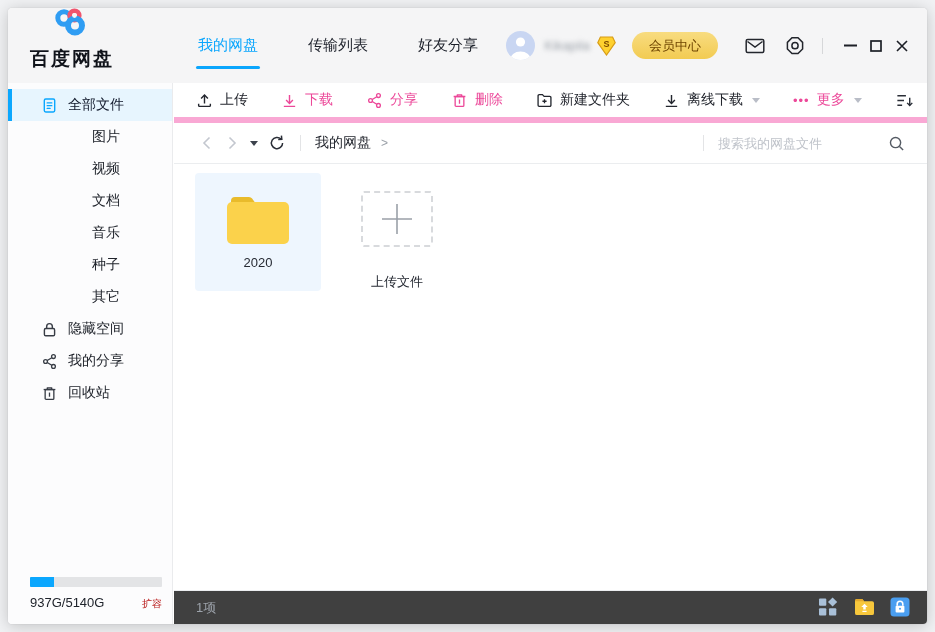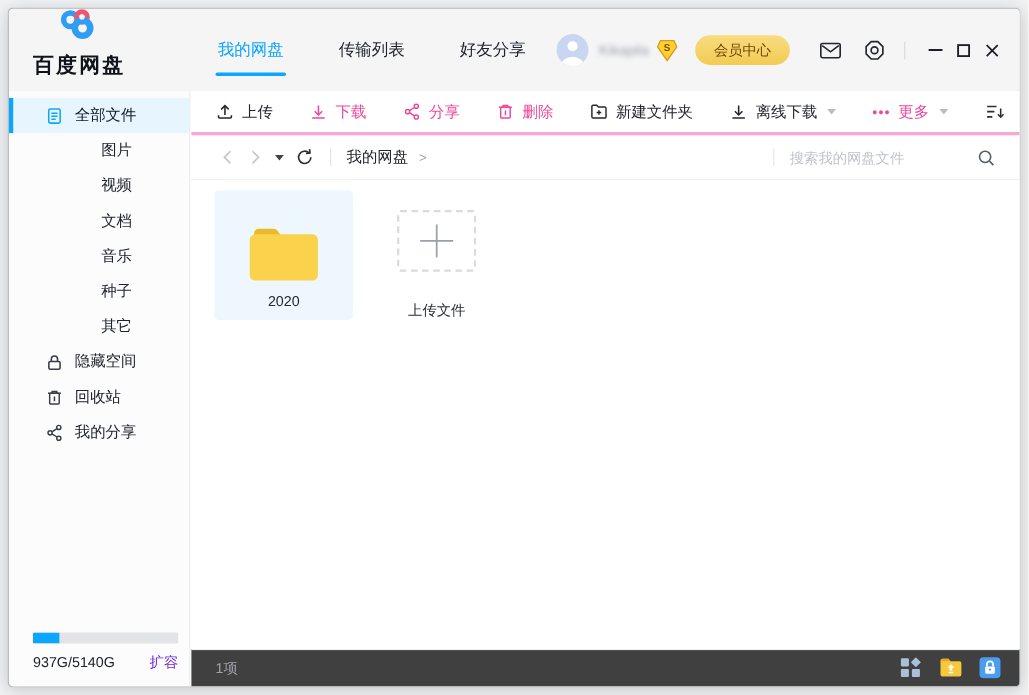--- a/index.html
+++ b/index.html
@@ -39,24 +39,24 @@
   .side-item { position: relative; height: 32px; display: flex; align-items: center; padding-left: 33px; font-size: 14px; color: #20242c; cursor: pointer; }
   .side-item .sicon { width: 17px; height: 17px; margin-right: 10px; color: #383d46; flex: 0 0 auto; }
   .side-item.sub { padding-left: 84px; }
   .side-item.active { background: #e7f5fe; color: #0f172a; }
   .side-item.active .sicon { color: #0ba7fe; }
   .side-item.active::before { content: ""; position: absolute; left: 0; top: 0; bottom: 0; width: 4px; background: #0ba7fe; }
   .storage { position: absolute; left: 22px; right: 10px; bottom: 13px; }
   .bar { height: 10px; background: #e3e4e6; border-radius: 1px; overflow: hidden; }
   .bar-fill { height: 100%; background: #0ba7fe; }
   .stext { margin-top: 8px; display: flex; justify-content: space-between; align-items: baseline; font-size: 13px; color: #20242c; }
-  .expand-link { color: #6d28d9; font-size: 13px; cursor: pointer; }
+  .expand-link { color: #b91c1c; font-size: 10px; cursor: pointer; }
   
   .main { position: absolute; left: 166px; top: 75px; right: 0; bottom: 0; background: #fff; }
-  .toolbar { position: absolute; top: 0; left: 0; right: 0; height: 40px; display: flex; align-items: center; padding-left: 22px; border-bottom: 3px solid #f9a8d4; }
+  .toolbar { position: absolute; top: 0; left: 0; right: 0; height: 40px; display: flex; align-items: center; padding-left: 22px; border-bottom: 6px solid #f9a8d4; }
   .tb-btn { display: flex; align-items: center; gap: 7px; font-size: 14px; color: #23262e; margin-right: 33px; cursor: pointer; white-space: nowrap; }
   .tb-btn .ticon { width: 17px; height: 17px; display: flex; }
   .tb-btn.disabled { color: #ec4899; cursor: default; }
   .caret-down { width: 0; height: 0; border-left: 4px solid transparent; border-right: 4px solid transparent; border-top: 5px solid #b9bdc7; margin-left: 2px; }
   .dots { font-size: 13px; letter-spacing: 1px; }
   .tb-right { margin-left: auto; display: flex; gap: 22px; padding-right: 20px; color: #2a2e37; }
   .tb-right .vicon { width: 19px; height: 17px; cursor: pointer; display: flex; }
   .pathbar { position: absolute; top: 40px; left: 0; right: 0; height: 41px; display: flex; align-items: center; padding-left: 22px; border-bottom: 1px solid #ebedef; }
   .nav-ch { color: #c3c7cf; width: 20px; height: 20px; display: flex; align-items: center; justify-content: center; cursor: pointer; }
   .hist-caret { width: 0; height: 0; border-left: 4px solid transparent; border-right: 4px solid transparent; border-top: 5px solid #3c424c; margin: 0 10px 0 8px; cursor: pointer; }
@@ -64,21 +64,21 @@
   .pb-divider { width: 1px; height: 16px; background: #e3e4e6; margin: 0 14px; }
   .crumb { font-size: 14px; color: #23262e; cursor: pointer; }
   .crumb-arrow { color: #9aa0a8; font-size: 12px; margin-left: 10px; }
   .searchbox { margin-left: auto; display: flex; align-items: center; padding-right: 22px; }
   .searchbox input { border: none; outline: none; background: transparent; width: 160px; font-size: 13px; color: #23262e; font-family: inherit; }
   .searchbox input::placeholder { color: #bfc3ca; }
   .search-icon { width: 17px; height: 17px; color: #555b64; cursor: pointer; display: flex; margin-left: 10px; }
   
   .content { position: absolute; top: 81px; left: 0; right: 0; bottom: 34px; background: #fff; padding: 9px 0 0 21px; display: flex; align-items: flex-start; }
   .tile { width: 126px; height: 118px; border-radius: 4px; display: flex; flex-direction: column; align-items: center; cursor: pointer; }
-  .tile.selected { background: #eef6fe; justify-content: center; }
+  .tile.selected { background: #eef6fe; }
   .tile .ficon { margin-top: 21px; }
   .tile .tlabel { margin-top: 9px; font-size: 13px; color: #262a33; }
   .tile.upload { margin-left: 13px; }
   .dash-box { margin-top: 18px; width: 72px; height: 63px; border: 2px dashed #d8dadd; border-radius: 3px; display: flex; align-items: center; justify-content: center; }
   .tile.upload .tlabel { margin-top: 26px; }
   
   .statusbar { position: absolute; left: 0; right: 0; bottom: 0; height: 34px; border-top: 1px solid #eceef0; display: flex; align-items: center; padding: 0 16px 0 22px; background: #404040; }
   .count { font-size: 13px; color: #9da3ab; }
   .sb-icons { margin-left: auto; display: flex; gap: 15px; align-items: center; }
   .sb-icon { width: 21px; height: 21px; cursor: pointer; display: flex; }
@@ -189,38 +189,38 @@
           <svg width="17" height="17" viewBox="0 0 18 18">
               <rect x="3.6" y="8" width="10.8" height="7.6" rx="1.4" fill="none" stroke="currentColor" stroke-width="1.5"></rect>
               <path d="M6 8V5.8a3 3 0 016 0V8" fill="none" stroke="currentColor" stroke-width="1.5"></path>
             </svg>
         </span>
         <span>隐藏空间</span>
       </div>
       <div class="side-item">
         <span class="sicon">
           <svg width="17" height="17" viewBox="0 0 18 18">
+              <circle cx="13.2" cy="3.8" r="2" fill="none" stroke="currentColor" stroke-width="1.4"></circle>
+              <circle cx="4.8" cy="9" r="2" fill="none" stroke="currentColor" stroke-width="1.4"></circle>
+              <circle cx="13.2" cy="14.2" r="2" fill="none" stroke="currentColor" stroke-width="1.4"></circle>
+              <path d="M6.6 8l4.8-3M6.6 10l4.8 3" stroke="currentColor" stroke-width="1.4"></path>
+            </svg>
+        </span>
+        <span>我的分享</span>
+      </div>
+      <div class="side-item">
+        <span class="sicon">
+          <svg width="17" height="17" viewBox="0 0 18 18">
               <path d="M2.8 4.8h12.4" stroke="currentColor" stroke-width="1.4"></path>
               <path d="M6.8 4.8V3h4.4v1.8" fill="none" stroke="currentColor" stroke-width="1.4"></path>
               <rect x="4.4" y="4.8" width="9.2" height="10.4" rx="1" fill="none" stroke="currentColor" stroke-width="1.4"></rect>
               <path d="M9 8v4.4" stroke="currentColor" stroke-width="1.4"></path>
             </svg>
         </span>
         <span>回收站</span>
-      </div>
-      <div class="side-item">
-        <span class="sicon">
-          <svg width="17" height="17" viewBox="0 0 18 18">
-              <circle cx="13.2" cy="3.8" r="2" fill="none" stroke="currentColor" stroke-width="1.4"></circle>
-              <circle cx="4.8" cy="9" r="2" fill="none" stroke="currentColor" stroke-width="1.4"></circle>
-              <circle cx="13.2" cy="14.2" r="2" fill="none" stroke="currentColor" stroke-width="1.4"></circle>
-              <path d="M6.6 8l4.8-3M6.6 10l4.8 3" stroke="currentColor" stroke-width="1.4"></path>
-            </svg>
-        </span>
-        <span>我的分享</span>
       </div>
     </div>
 
     <div class="storage">
       <div class="bar">
         <div class="bar-fill" style="width: 18%;"></div>
       </div>
       <div class="stext">
         <span>937G/5140G</span>
         <span class="expand-link">扩容</span>

